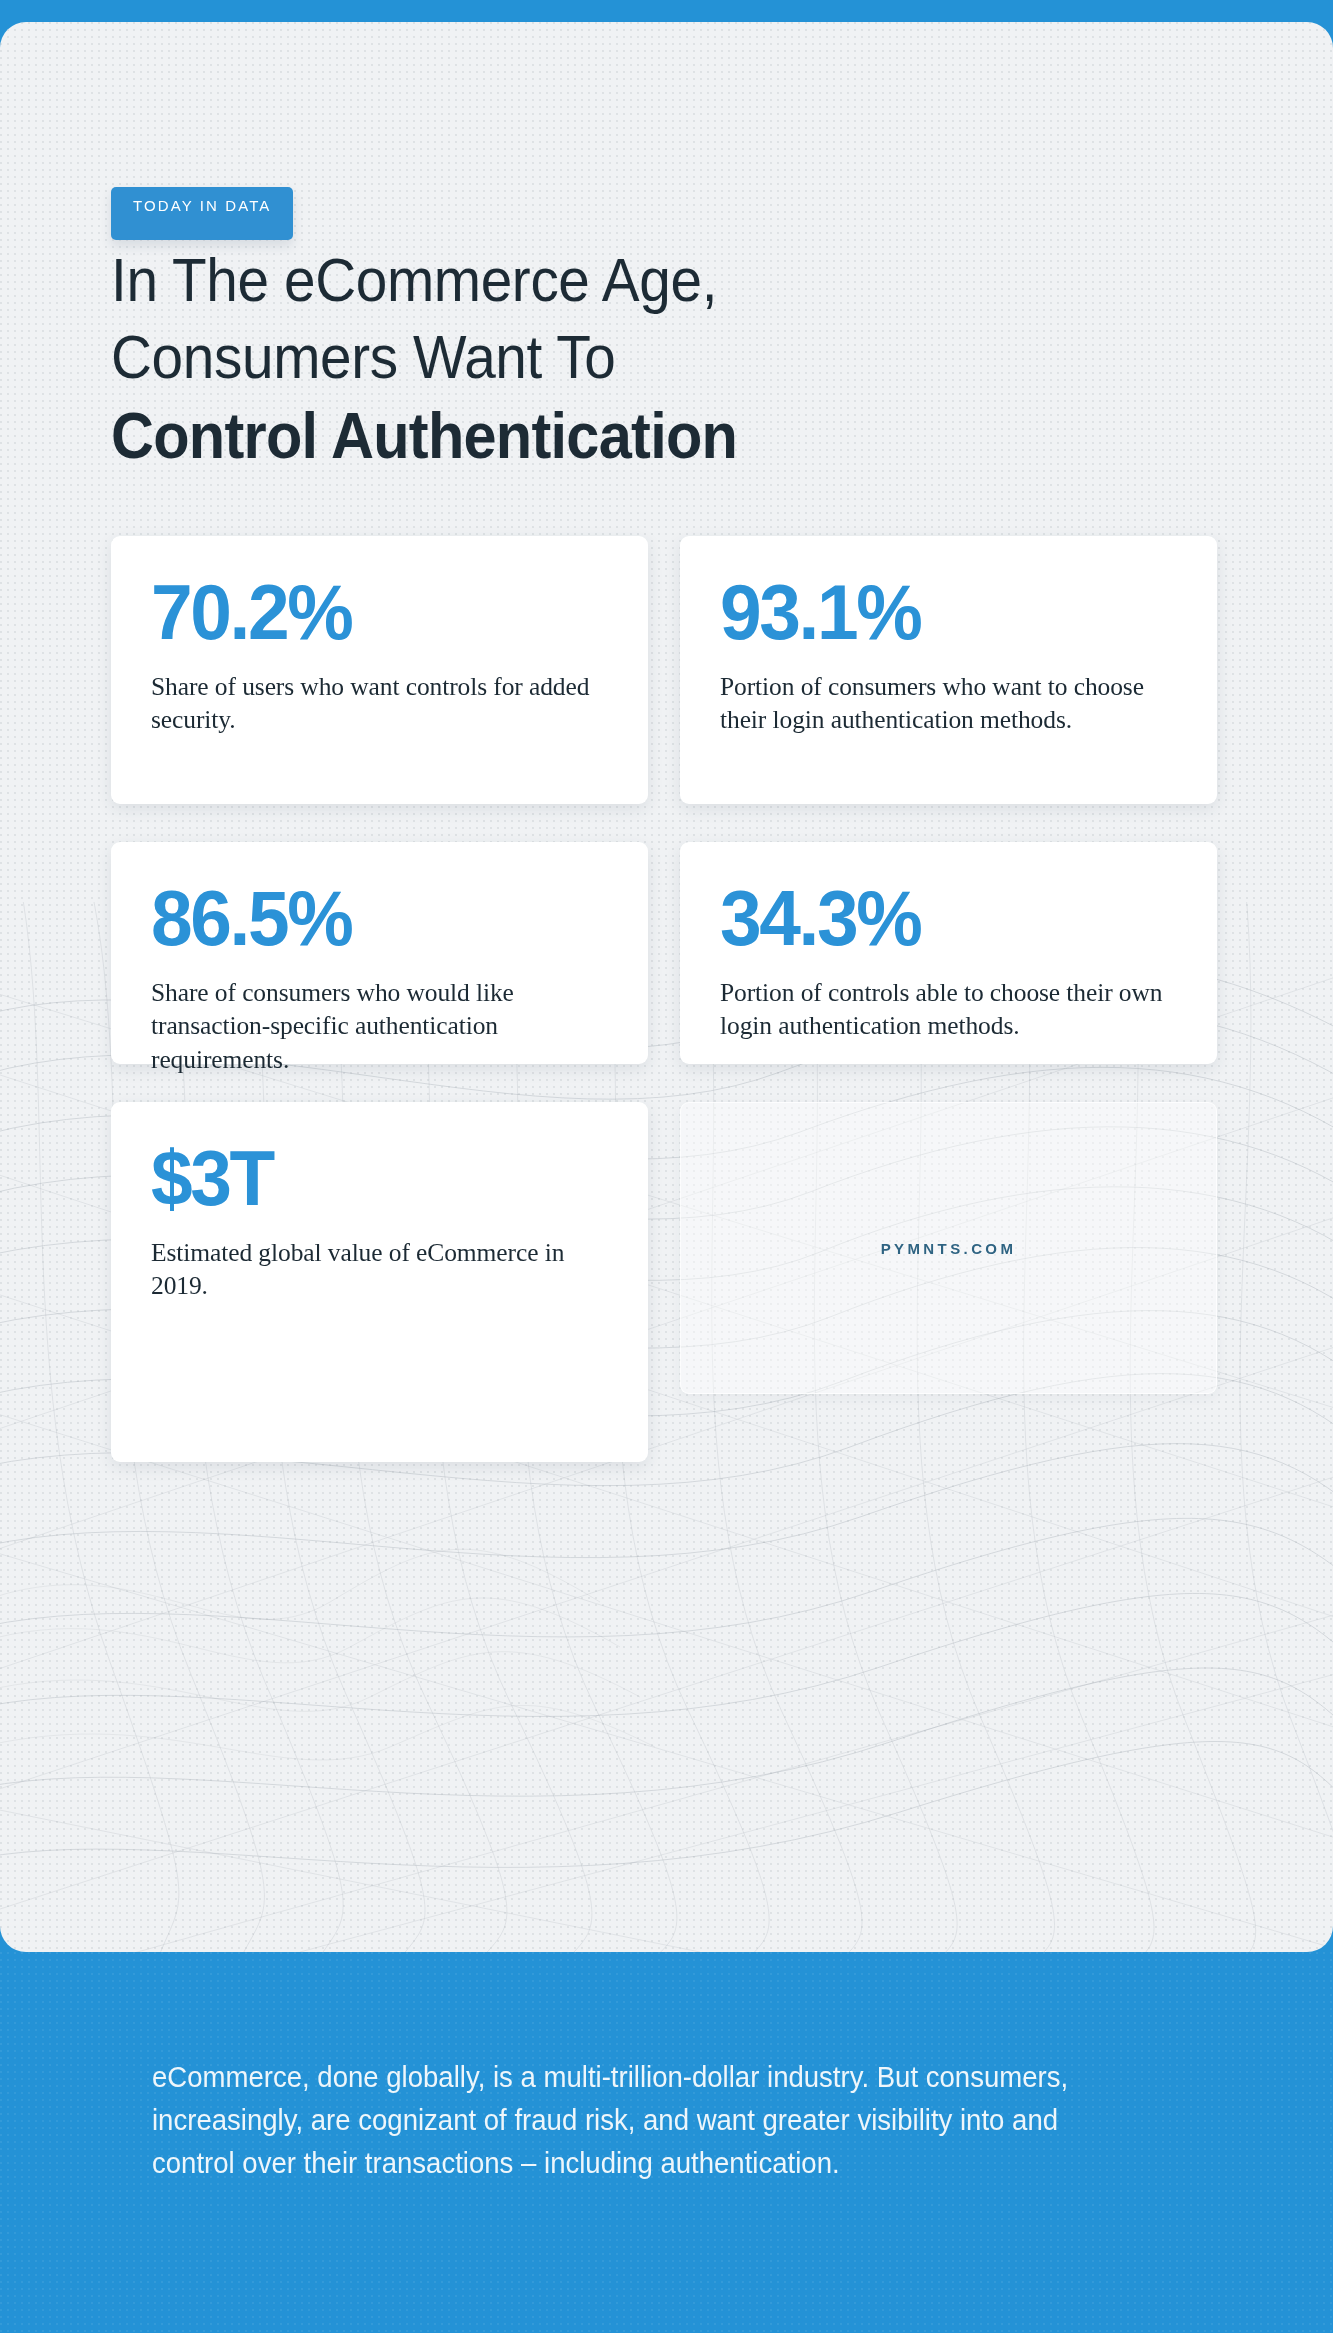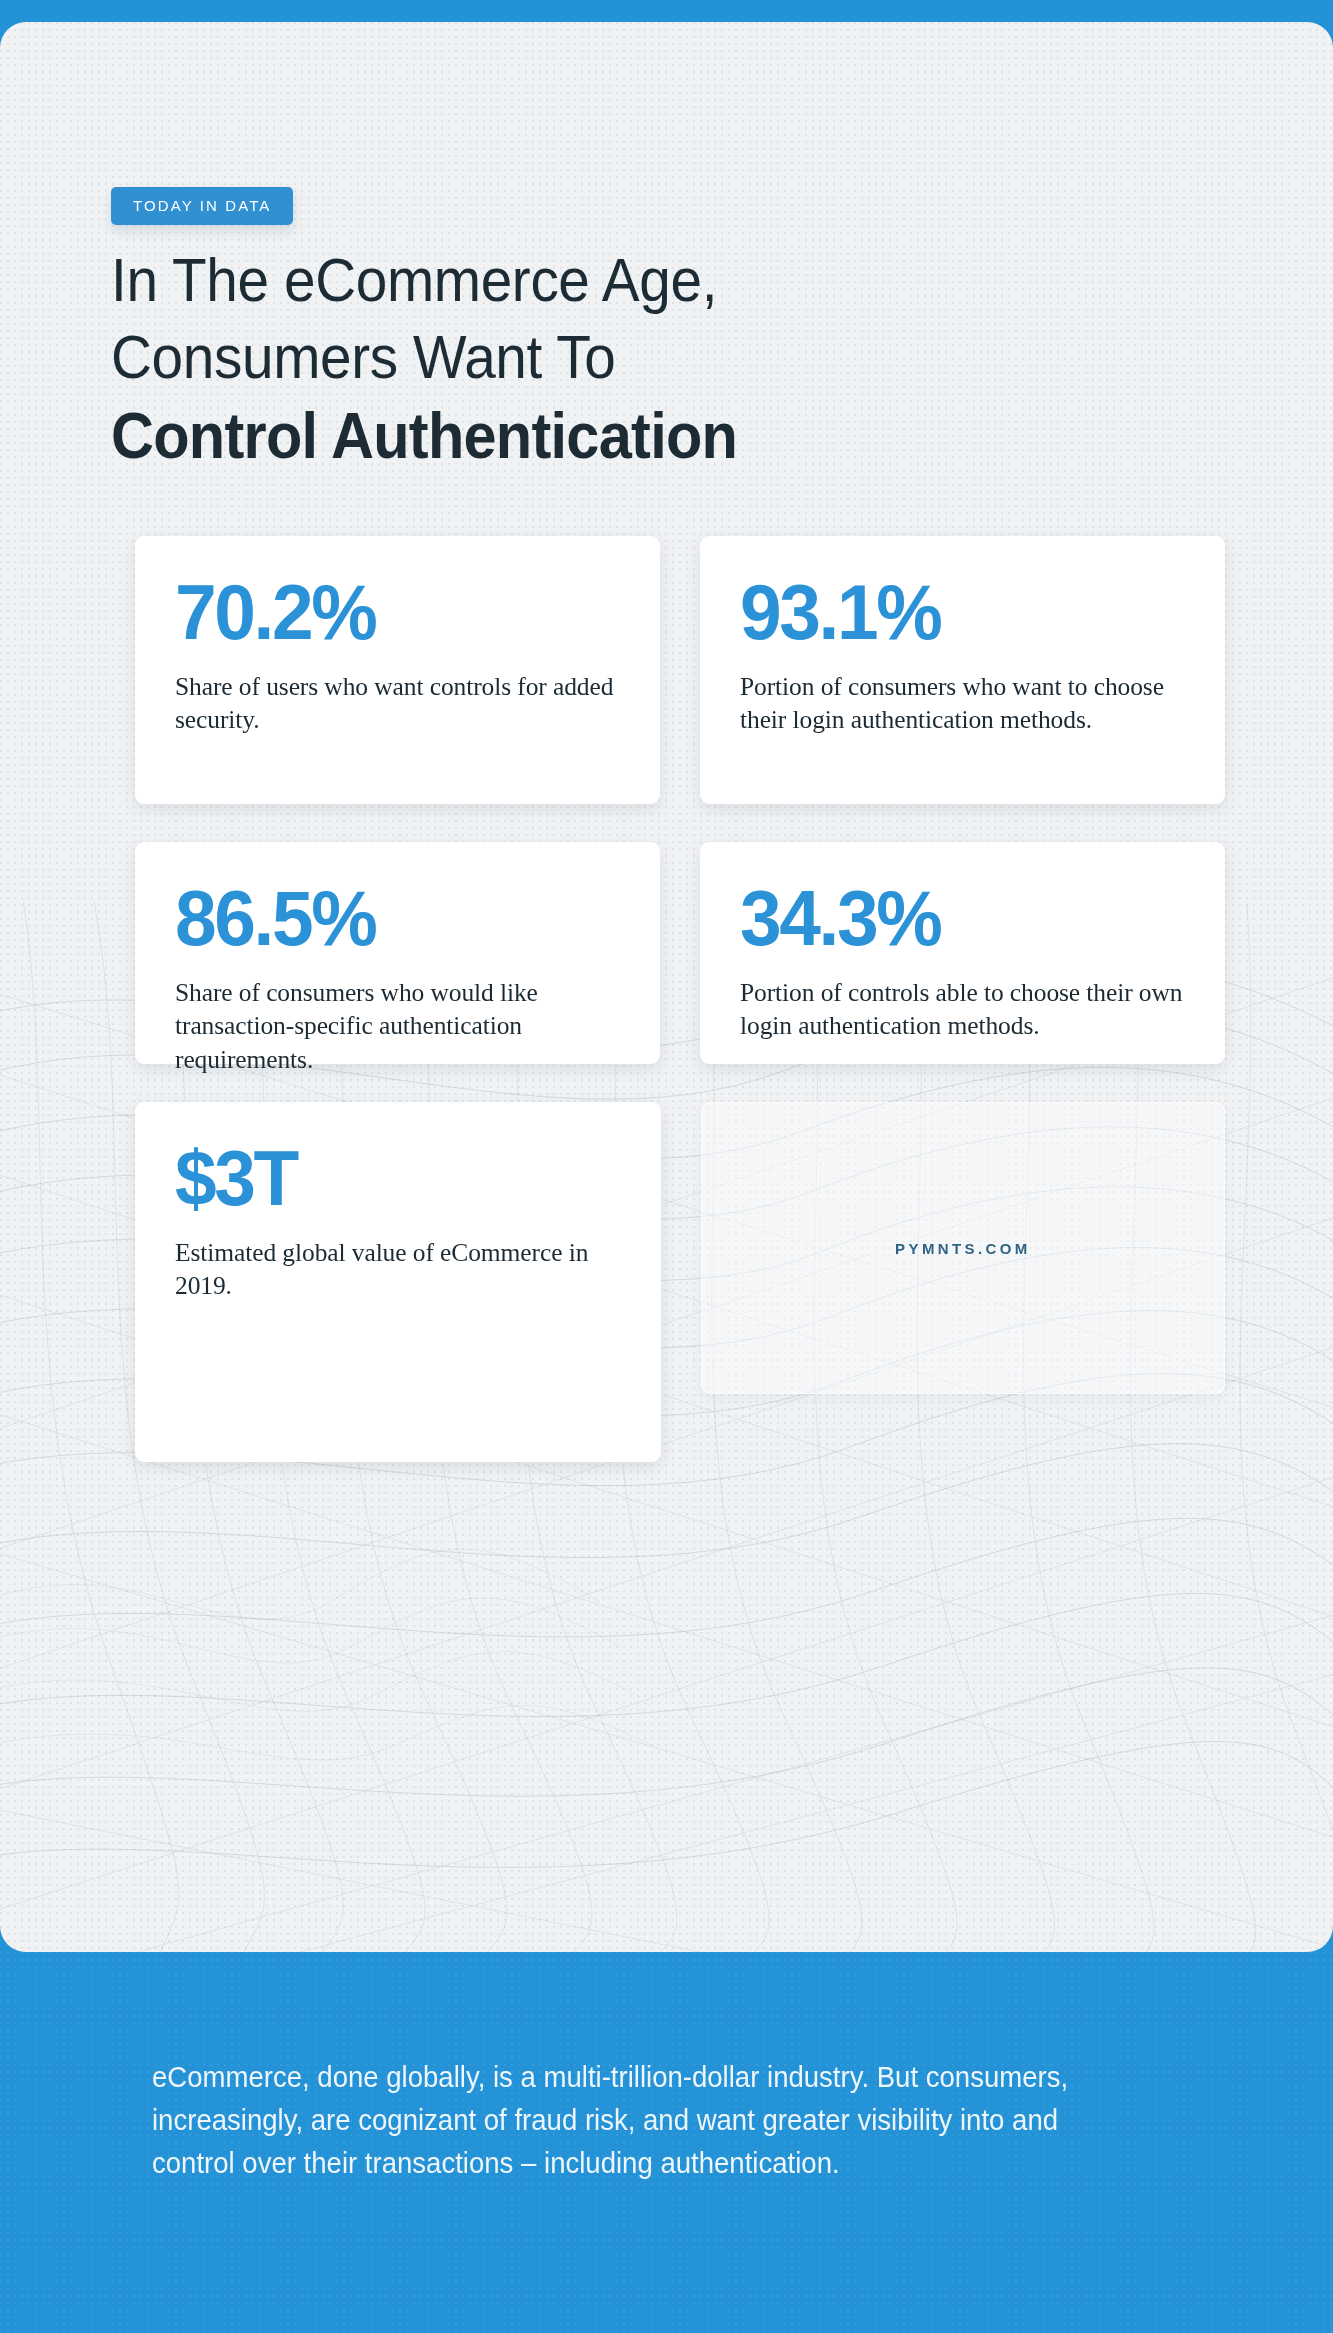--- a/index.html
+++ b/index.html
@@ -41,21 +41,21 @@
     width:1333px; height:1050px;
     overflow:hidden;
     opacity:0.85;
   }
   .mesh svg { display:block; }
 
   
   .badge {
     position:absolute;
     left:111px; top:165px;
-    padding:11px 22px 12px 22px;
+    padding:11px 22px 27px 22px;
     background:#3090d2;
     color:#ffffff;
     font-size:15px;
     letter-spacing:2.1px;
     font-weight:400;
     border-radius:5px;
     box-shadow:0 6px 12px rgba(30,60,90,0.12);
     line-height:1;
   }
 
@@ -85,21 +85,21 @@
     margin-top:8px;
     margin-bottom:0;
   }
 
   
   .grid {
     position:absolute;
     left:111px; top:514px;
     width:1114px;
   }
-  .row { display:flex; gap:40px; margin-bottom:38px;margin-left:24px; }
+  .row { display:flex; gap:32px; margin-bottom:38px; }
   .card {
     position:relative;
     width:537px;
     background:#ffffff;
     border-radius:9px;
     padding:44px 34px 34px 40px;
     box-shadow:0 5px 16px rgba(40,60,80,0.10);
   }
   .card-r1 { height:268px; }
   .card-r2 { height:222px; }

